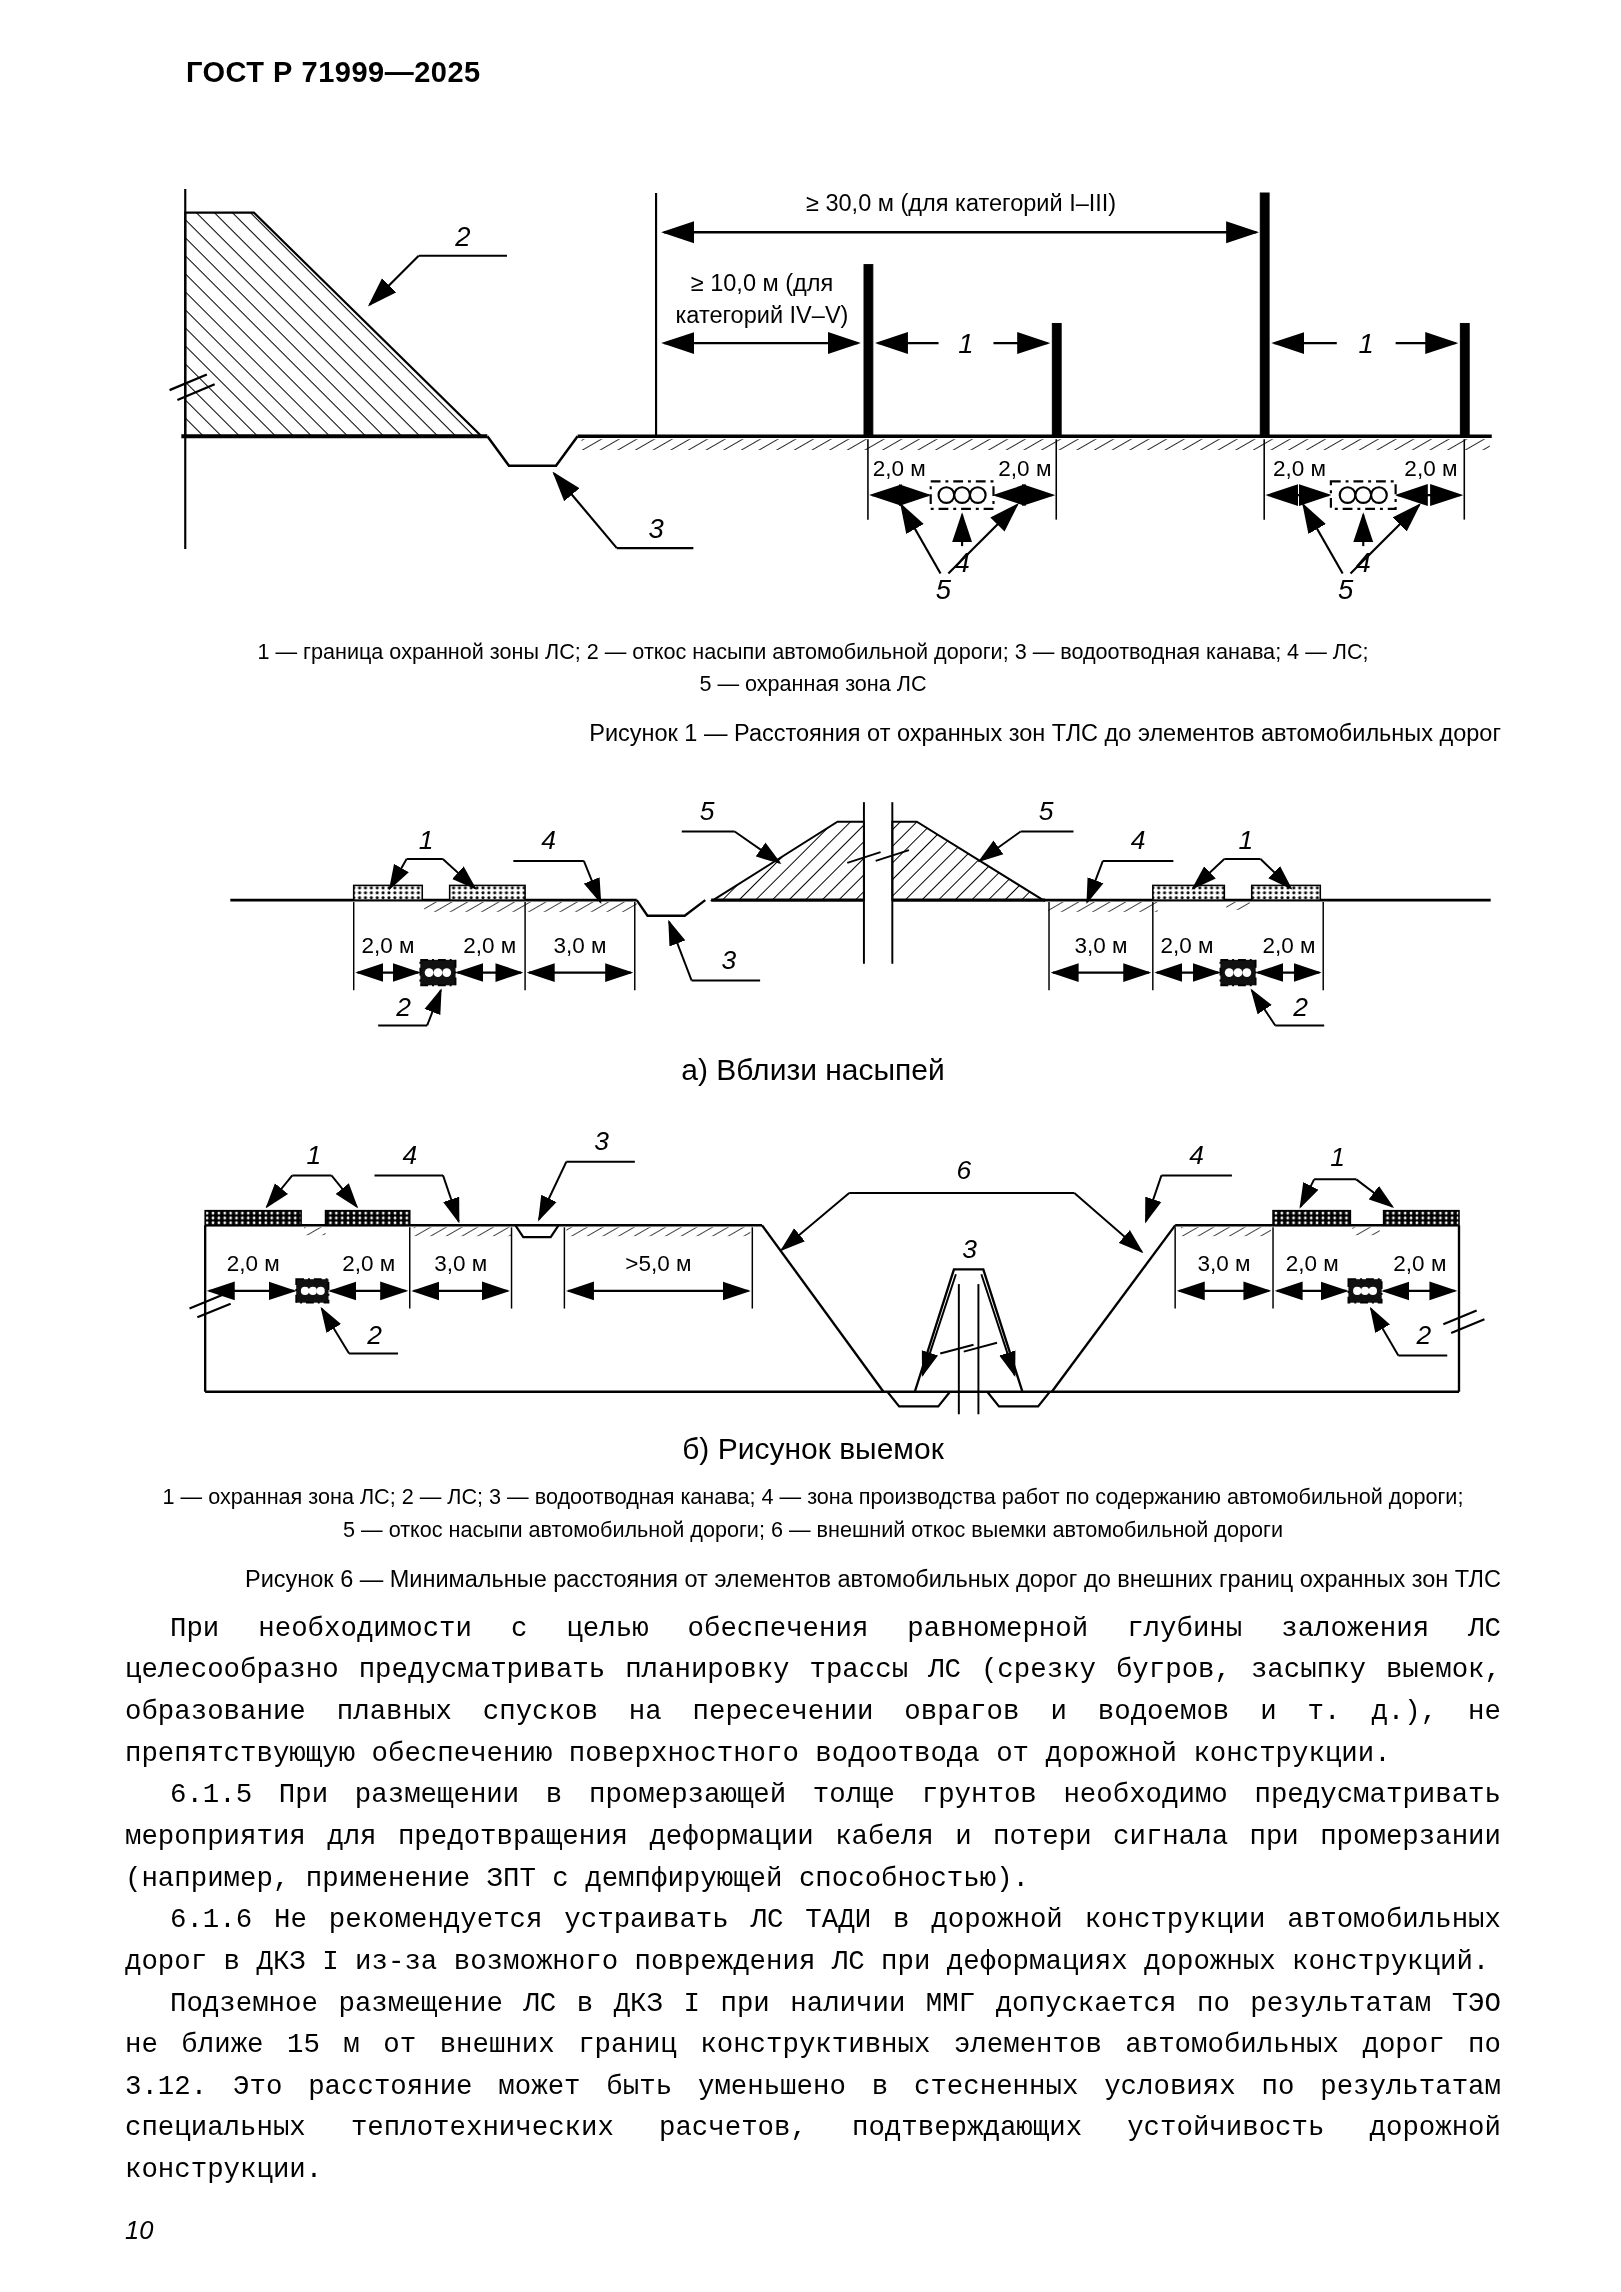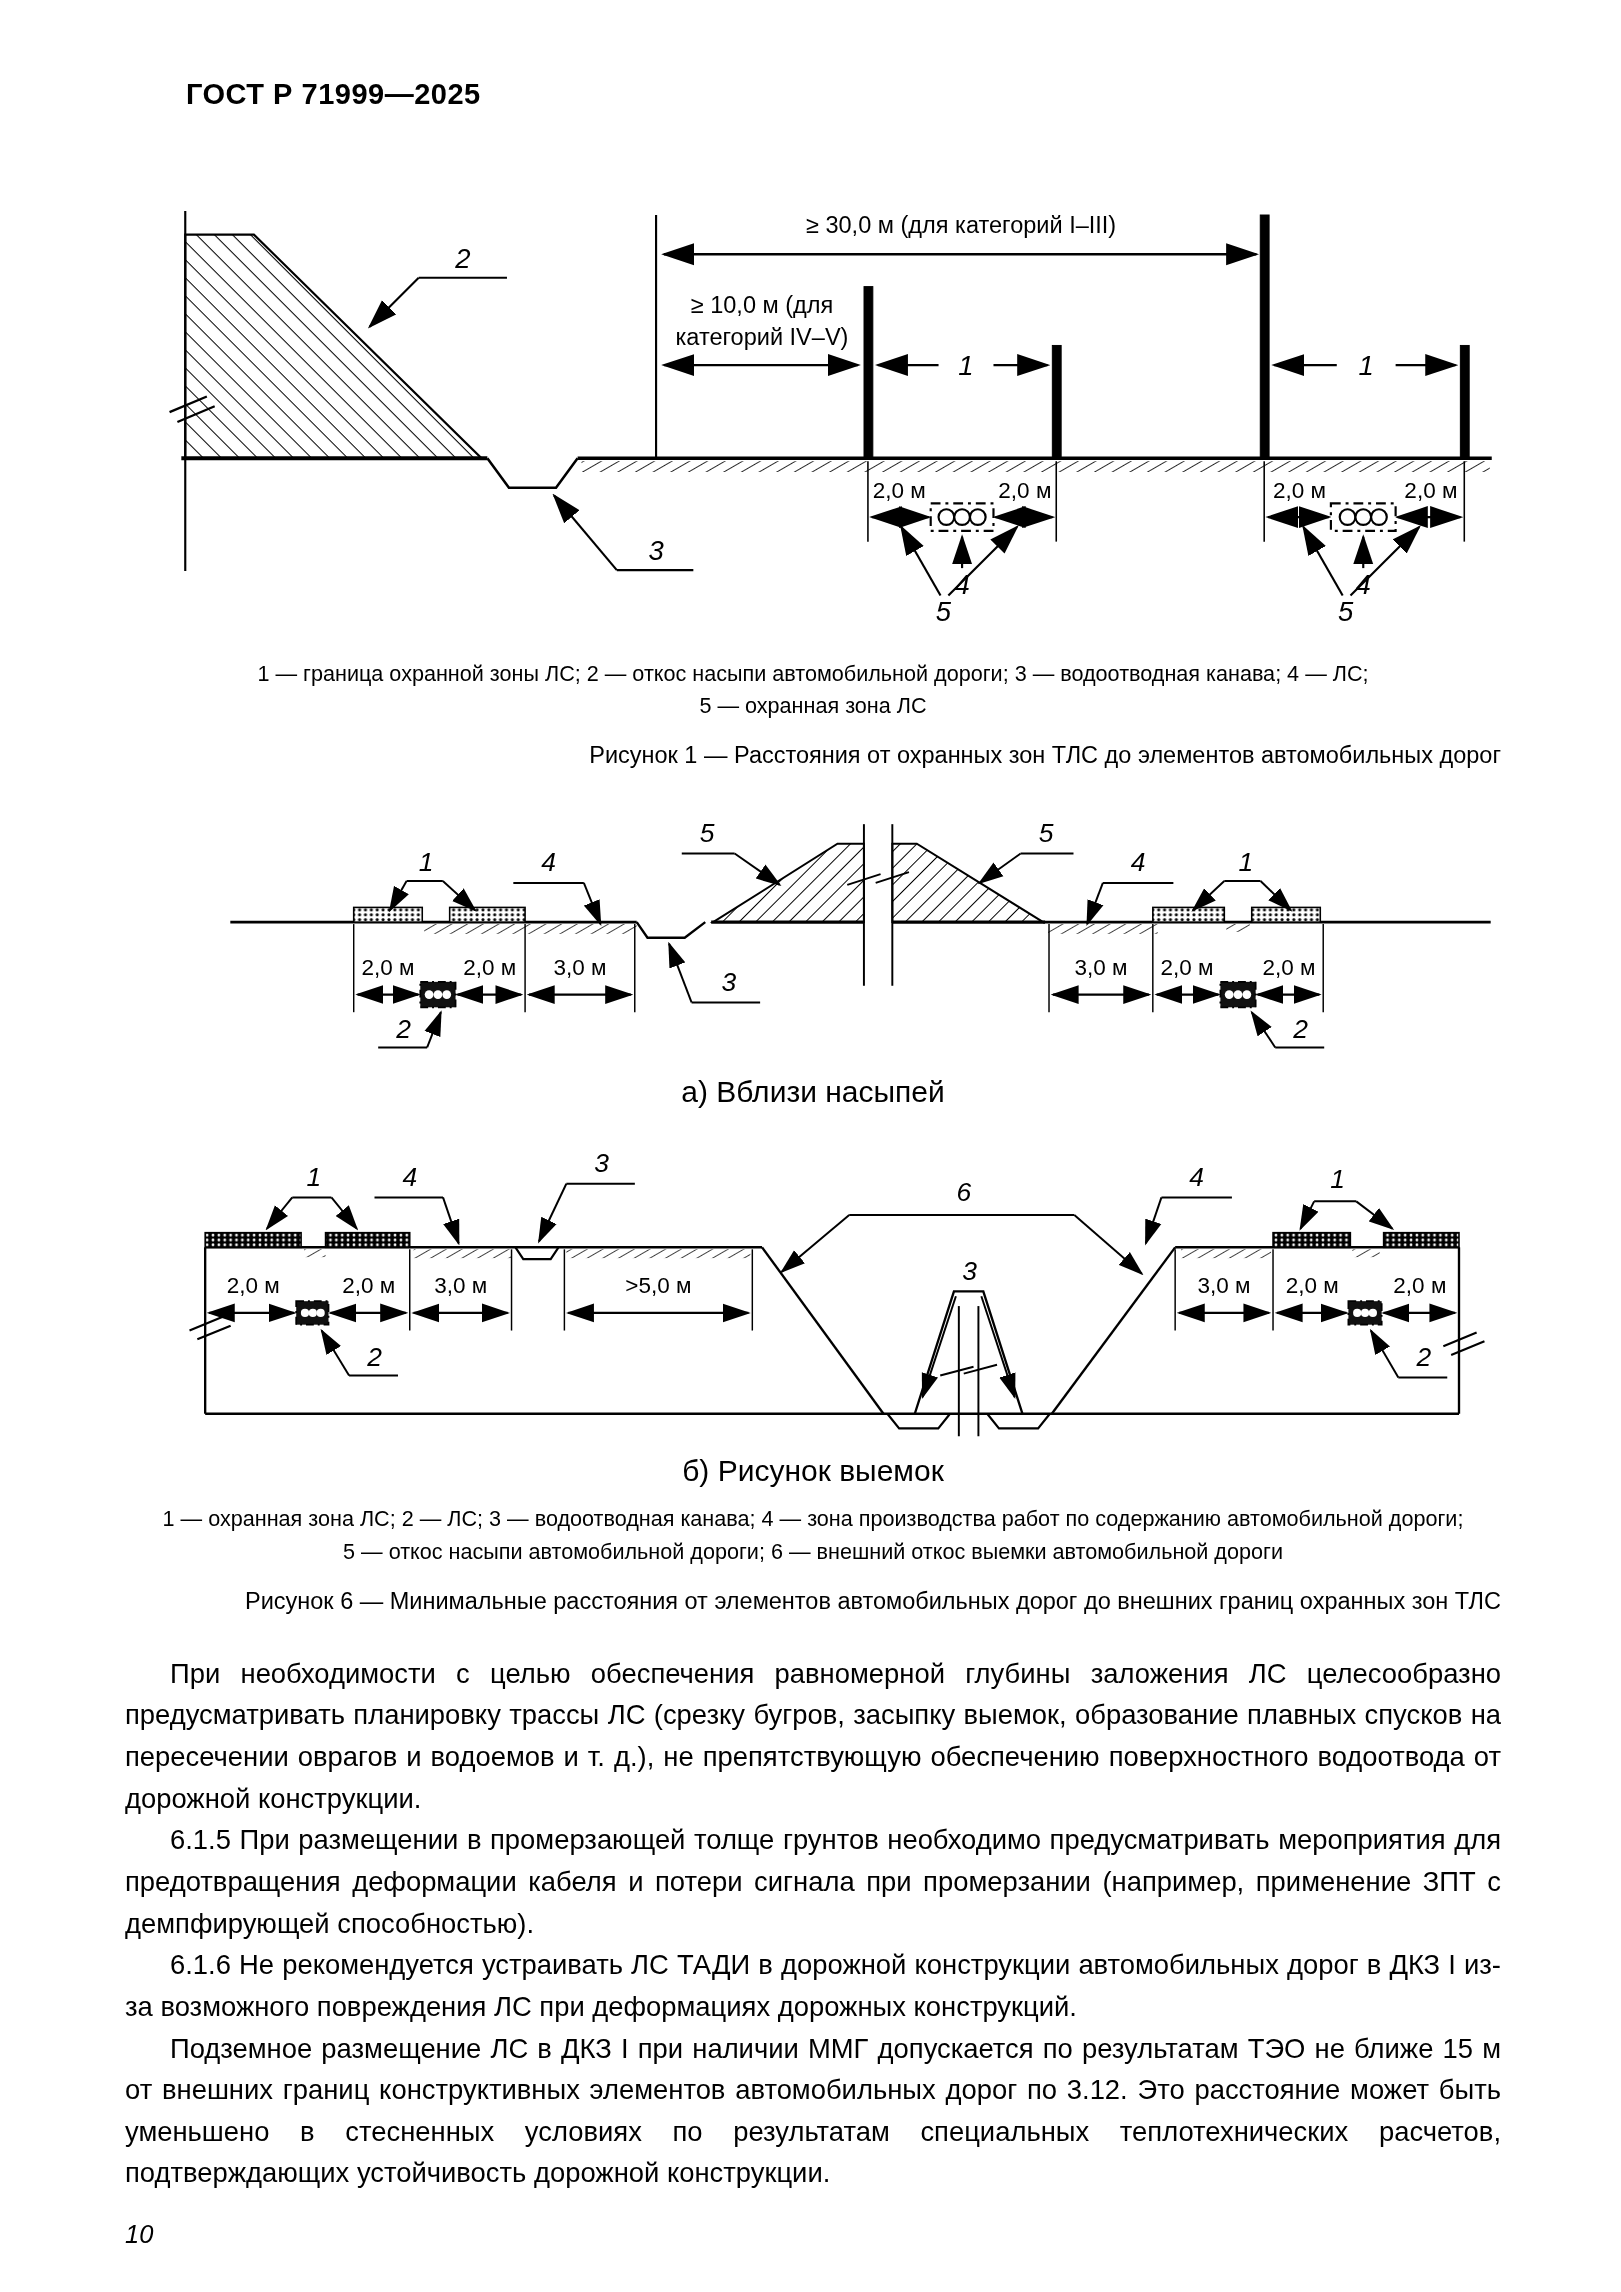--- a/index.html
+++ b/index.html
@@ -1,29 +1,29 @@
 <!DOCTYPE html>
 <html><head>
 <meta charset="utf-8">
 <style>
   html,body{margin:0;padding:0;background:#ffffff;}
   body{width:1621px;height:2293px;position:relative;font-family:"Liberation Sans",sans-serif;color:#000;overflow:hidden;}
-  .content{padding:78px 120px 0 125px;}
+  .content{padding:56px 120px 0 125px;}
   .doc-header{font-size:29px;font-weight:bold;letter-spacing:0.5px;margin:0 0 0 61px;}
   svg{display:block;}
   svg text{fill:#000;font-family:"Liberation Sans",sans-serif;}
   .dt{font-size:23px;}               
   .dt2{font-size:24px;}
   .lab{font-size:28px;font-style:italic;} 
   .lab2{font-size:27px;font-style:italic;}
   .legend{font-size:21.6px;text-align:center;line-height:1.5;margin:0;}
   .legend .ln{display:block;}
   .figcap{font-size:23.5px;text-align:right;margin:0;}
   .subcap{font-size:30px;text-align:center;margin:0;}
-  .bodytext{margin-top:38px;}
+  .bodytext{margin-top:15px;font-family:Liberation Mono, monospace;}
   .bodytext p{font-size:27.4px;line-height:1.52;text-align:justify;text-indent:45px;margin:0;}
   .pagenum{font-size:25.5px;margin-top:25.5px;font-style:italic;}
   .mt1{margin-top:53px;}
   .mt2{margin-top:33px;}
   .mt3{margin-top:19.6px;}
   .mt4{margin-top:15.7px;}
   .mt5{margin-top:5.9px;}
 </style>
 </head>
 <body>

